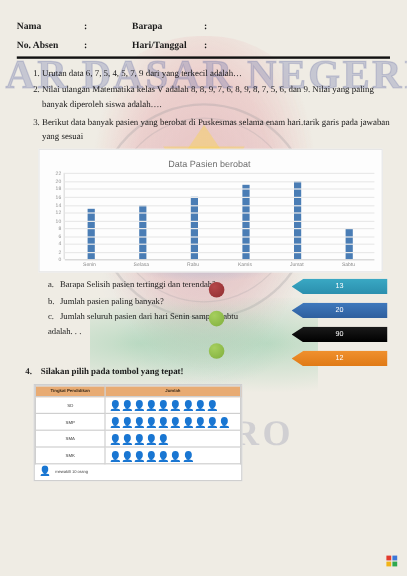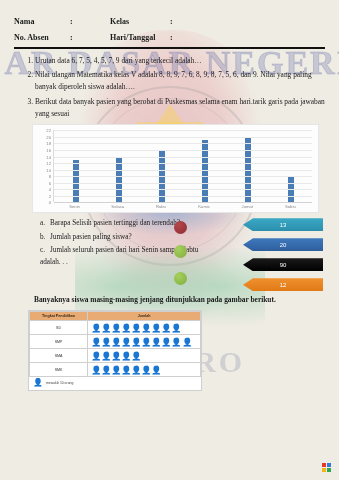--- a/index.html
+++ b/index.html
@@ -206,39 +206,40 @@
 <div class="wm wm-text-bot">NEGORO</div>
 
 <div class="page">
 
   <div class="title-block">
   </div>
 
   <div class="idrow">
     <span class="lbl">Nama</span>
     <span class="colon">:</span>
-    <span class="lbl2">Kelas</span>
+    <span class="lbl2">Barapa</span>
     <span class="colon2">:</span>
   </div>
   <div class="idrow">
     <span class="lbl">No. Absen</span>
     <span class="colon">:</span>
     <span class="lbl2">Hari/Tanggal</span>
     <span class="colon2">:</span>
   </div>
 
   <div class="rule"></div>
 
   <ol class="qlist">
     <li>Urutan data 6, 7, 5, 4, 5, 7, 9 dari yang terkecil adalah…</li>
     <li>Nilai ulangan Matematika kelas V adalah 8, 8, 9, 7, 6, 8, 9, 8, 7, 5, 6, dan 9. Nilai yang paling banyak diperoleh siswa adalah….</li>
     <li class="bold">Berikut data banyak pasien yang berobat di Puskesmas selama enam hari.tarik garis pada jawaban yang sesuai</li>
   </ol>
 
   <div class="chart-card">
+    <div class="chart-title">Data Pasien berobat</div>
     <div class="plot">
       <div class="yaxis" id="yaxis">
           <span style="top: 100%;">0</span>
           <span style="top: 90.9091%;">2</span>
           <span style="top: 81.8182%;">4</span>
           <span style="top: 72.7273%;">6</span>
           <span style="top: 63.6364%;">8</span>
           <span style="top: 54.5455%;">10</span>
           <span style="top: 45.4545%;">12</span>
           <span style="top: 36.3636%;">14</span>
@@ -291,21 +292,21 @@
         <div>Sabtu</div>
       </div>
   </div>
 
   <div class="match">
     <div class="match-items">
       <div class="mi">
         <span class="mk">a.</span><span>Barapa Selisih pasien tertinggi dan terendah?</span>
       </div>
       <div class="mi">
-        <span class="mk">b.</span><span>Jumlah pasien paling siswa?</span>
+        <span class="mk">b.</span><span>Jumlah pasien paling banyak?</span>
       </div>
       <div class="mi">
         <span class="mk">c.</span><span>Jumlah seluruh pasien dari hari Senin sampai Sabtu adalah. . .</span>
       </div>
     </div>
 
     <span class="dot red"></span>
     <span class="dot g1"></span>
     <span class="dot g2"></span>
 
@@ -320,21 +321,23 @@
     <div class="banner b3">
       <span class="knob"></span>
       <span>90</span>
     </div>
     <div class="banner b4">
       <span class="knob"></span>
       <span>12</span>
     </div>
   </div>
 
-  <div class="q4b">Banyaknya siswa masing-masing jenjang ditunjukkan pada gambar berikut.</div>
+  <div class="q4">
+    <span class="num">4.</span><span>Silakan pilih pada tombol yang tepat!</span>
+  </div>
 
   <div class="pict">
     <table class="ptable">
       <thead>
         <tr>
           <th class="c1">Tingkat Pendidikan</th>
           <th>Jumlah</th>
         </tr>
       </thead>
       <tbody id="pbody">

